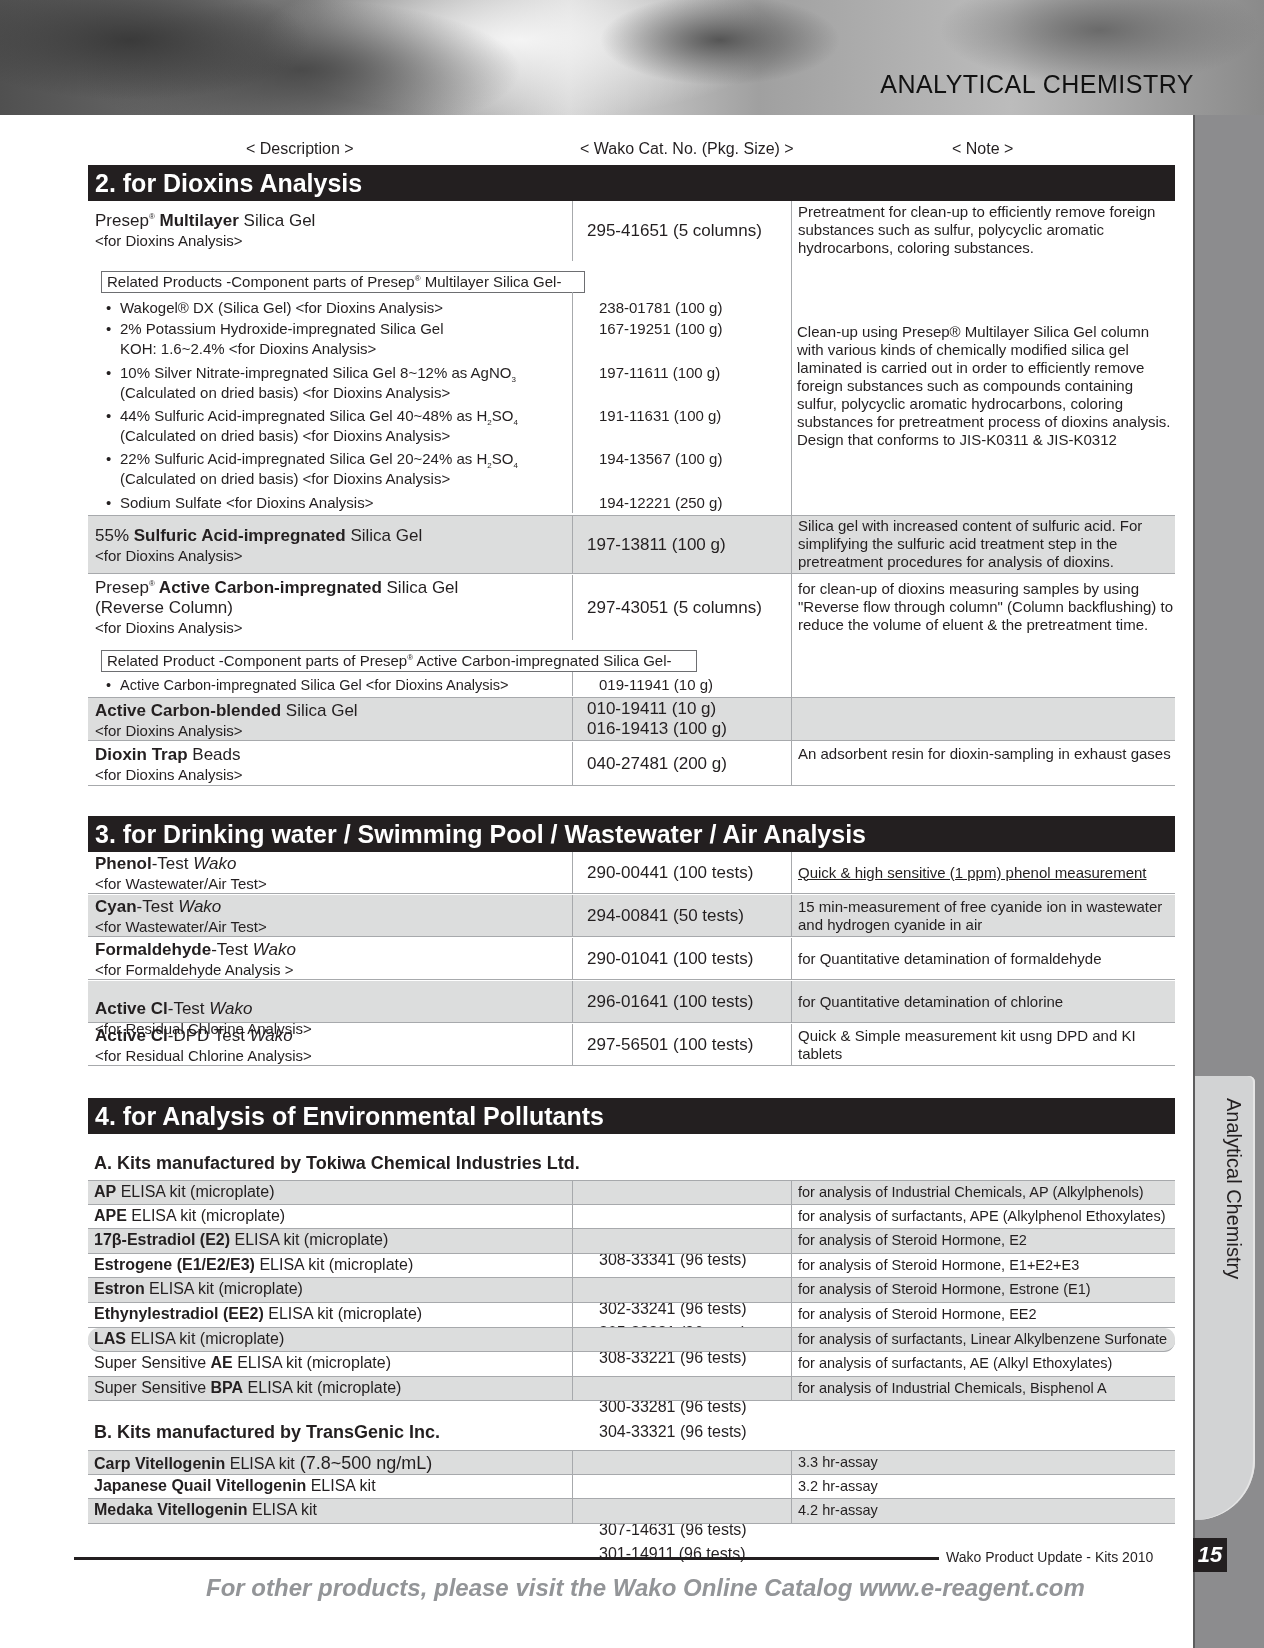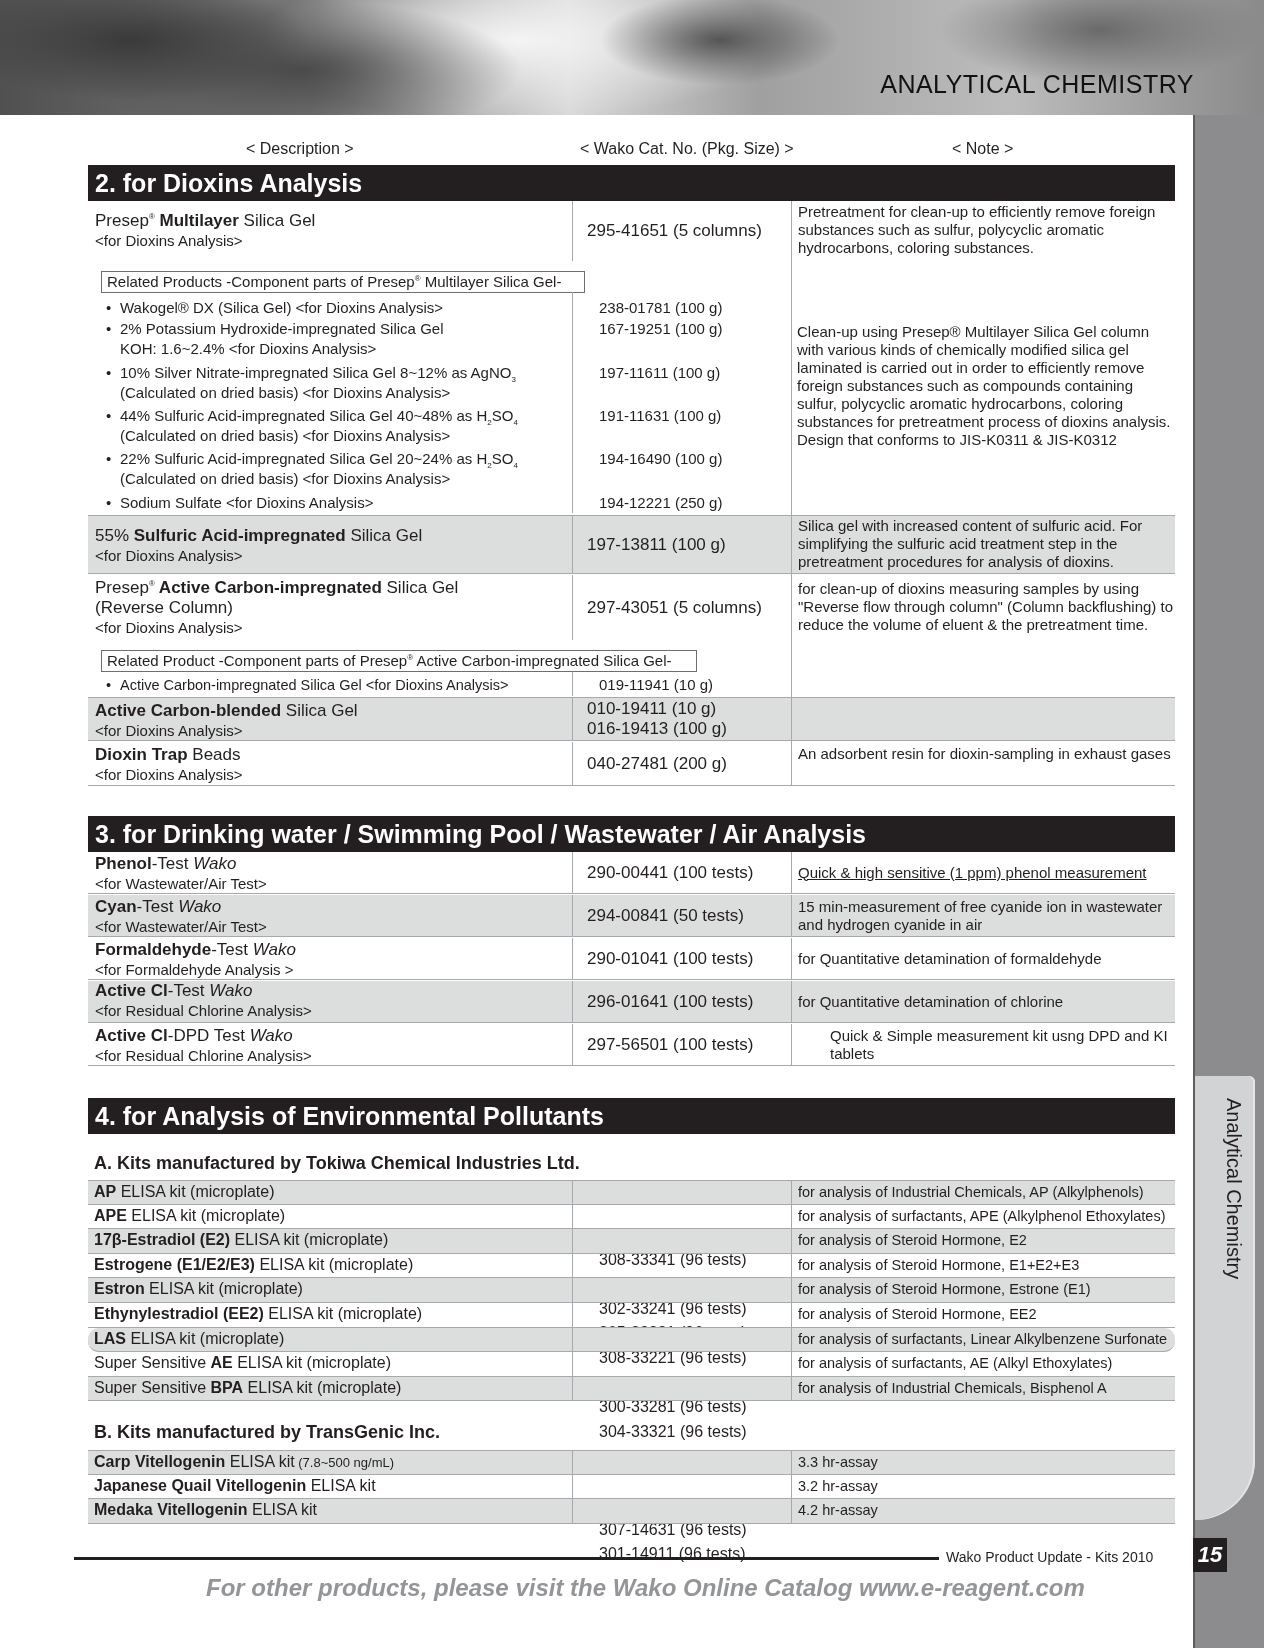--- a/index.html
+++ b/index.html
@@ -164,21 +164,21 @@
     <span class="txt"><span>44% Sulfuric Acid-impregnated Silica Gel 40~48% as H</span><sub>2</sub><span>SO</span><sub>4</sub></span>
   <span class="txt">(Calculated on dried basis) &lt;for Dioxins Analysis&gt;</span>
 </div>
 <div class="bullet-cat" style="left:599px; top:406px;">191-11631 (100 g)</div>
 
 <div class="bullet-item" style="left:106px; top:449px;">
   <span class="dot">•</span>
     <span class="txt"><span>22% Sulfuric Acid-impregnated Silica Gel 20~24% as H</span><sub>2</sub><span>SO</span><sub>4</sub></span>
   <span class="txt">(Calculated on dried basis) &lt;for Dioxins Analysis&gt;</span>
 </div>
-<div class="bullet-cat" style="left:599px; top:449px;">194-16490 (100 g)</div>
+<div class="bullet-cat" style="left:599px; top:449px;">194-13567 (100 g)</div>
 
 <div class="bullet-item" style="left:106px; top:493px;">
   <span class="dot">•</span>
     <span class="txt">Sodium Sulfate &lt;for Dioxins Analysis&gt;</span>
 </div>
 <div class="bullet-cat" style="left:599px; top:493px;">194-12221 (250 g)</div>
 
 <div class="note-text" style="position:absolute; left:797px; top:323px; width:380px;">Clean-up using Presep® Multilayer Silica Gel column with various kinds of chemically modified silica gel laminated is carried out in order to efficiently remove foreign substances such as compounds containing sulfur, polycyclic aromatic hydrocarbons, coloring substances for pretreatment process of dioxins analysis. Design that conforms to JIS-K0311 &amp; JIS-K0312</div>
 
 <div class="row gray bt bb" style="top:515px; height:59px;">
@@ -262,38 +262,38 @@
       <div class="cell c-desc" style="padding-top:2px;">
         <div class="main-title"><b>Formaldehyde</b><span>-Test </span><i>Wako</i></div>
         <div class="sub">&lt;for Formaldehyde Analysis &gt;</div>
       </div>
       <div class="vline-cat"></div>
       <div class="cell c-cat">290-01041 (100 tests)</div>
       <div class="vline-note"></div>
       <div class="cell c-note note-text" style="display:flex;align-items:center;">for Quantitative detamination of formaldehyde</div>
     </div>
     <div class="row bb gray" style="top: 981px; height: 42px;">
-      <div class="cell c-desc" style="padding-top:0;">
+      <div class="cell c-desc" style="padding-top:18px;">
         <div class="main-title"><b>Active Cl</b><span>-Test </span><i>Wako</i></div>
         <div class="sub">&lt;for Residual Chlorine Analysis&gt;</div>
       </div>
       <div class="vline-cat"></div>
       <div class="cell c-cat">296-01641 (100 tests)</div>
       <div class="vline-note"></div>
       <div class="cell c-note note-text" style="display:flex;align-items:center;">for Quantitative detamination of chlorine</div>
     </div>
     <div class="row bb" style="top: 1024px; height: 42px;">
       <div class="cell c-desc" style="padding-top:2px;">
         <div class="main-title"><b>Active Cl</b><span>-DPD Test </span><i>Wako</i></div>
         <div class="sub">&lt;for Residual Chlorine Analysis&gt;</div>
       </div>
       <div class="vline-cat"></div>
       <div class="cell c-cat">297-56501 (100 tests)</div>
       <div class="vline-note"></div>
-      <div class="cell c-note note-text" style="display:flex;align-items:center;margin-left:32px;">Quick &amp; Simple measurement kit usng DPD and KI tablets</div>
+      <div class="cell c-note note-text" style="display:flex;align-items:center;">Quick &amp; Simple measurement kit usng DPD and KI tablets</div>
     </div>
   </div>
 
 <div class="section-bar" style="top:1098px;">4.  for Analysis of Environmental Pollutants</div>
 <div class="sub-head" style="top:1153px;">A. Kits manufactured by Tokiwa Chemical Industries Ltd.</div>
 <div id="groupA-rows">
     <div class="kit-row gray" style="top: 1180px; border-top: 1.5px solid rgb(167, 169, 172);">
       <div class="k-desc"><span></span><b>AP</b><span> ELISA kit (microplate)</span></div>
       <div class="kv1"></div>
       <div class="k-cat">307-33311 (96 tests)</div>
@@ -354,21 +354,21 @@
       <div class="kv1"></div>
       <div class="k-cat">304-33321 (96 tests)</div>
       <div class="kv2"></div>
       <div class="k-note">for analysis of Industrial Chemicals, Bisphenol A</div>
     </div>
   </div>
 
 <div class="sub-head" style="top:1422px;">B. Kits manufactured by TransGenic Inc.</div>
 <div id="groupB-rows">
     <div class="kit-row gray" style="top: 1450px; border-top: 1.5px solid rgb(167, 169, 172);">
-      <div class="k-desc"><b>Carp Vitellogenin</b><span> ELISA kit</span><span style="font-size:13px;">  (7.8~500 ng/mL)</span></div>
+      <div class="k-desc"><b>Carp Vitellogenin</b><span> ELISA kit</span><span style="font-size:18px;">  (7.8~500 ng/mL)</span></div>
       <div class="kv1"></div>
       <div class="k-cat">300-08751 (96 tests)</div>
       <div class="kv2"></div>
       <div class="k-note">3.3 hr-assay</div>
     </div>
     <div class="kit-row" style="top: 1474.6px;">
       <div class="k-desc"><b>Japanese Quail Vitellogenin</b><span> ELISA kit</span><span style="font-size:13px;"></span></div>
       <div class="kv1"></div>
       <div class="k-cat">307-14631 (96 tests)</div>
       <div class="kv2"></div>

